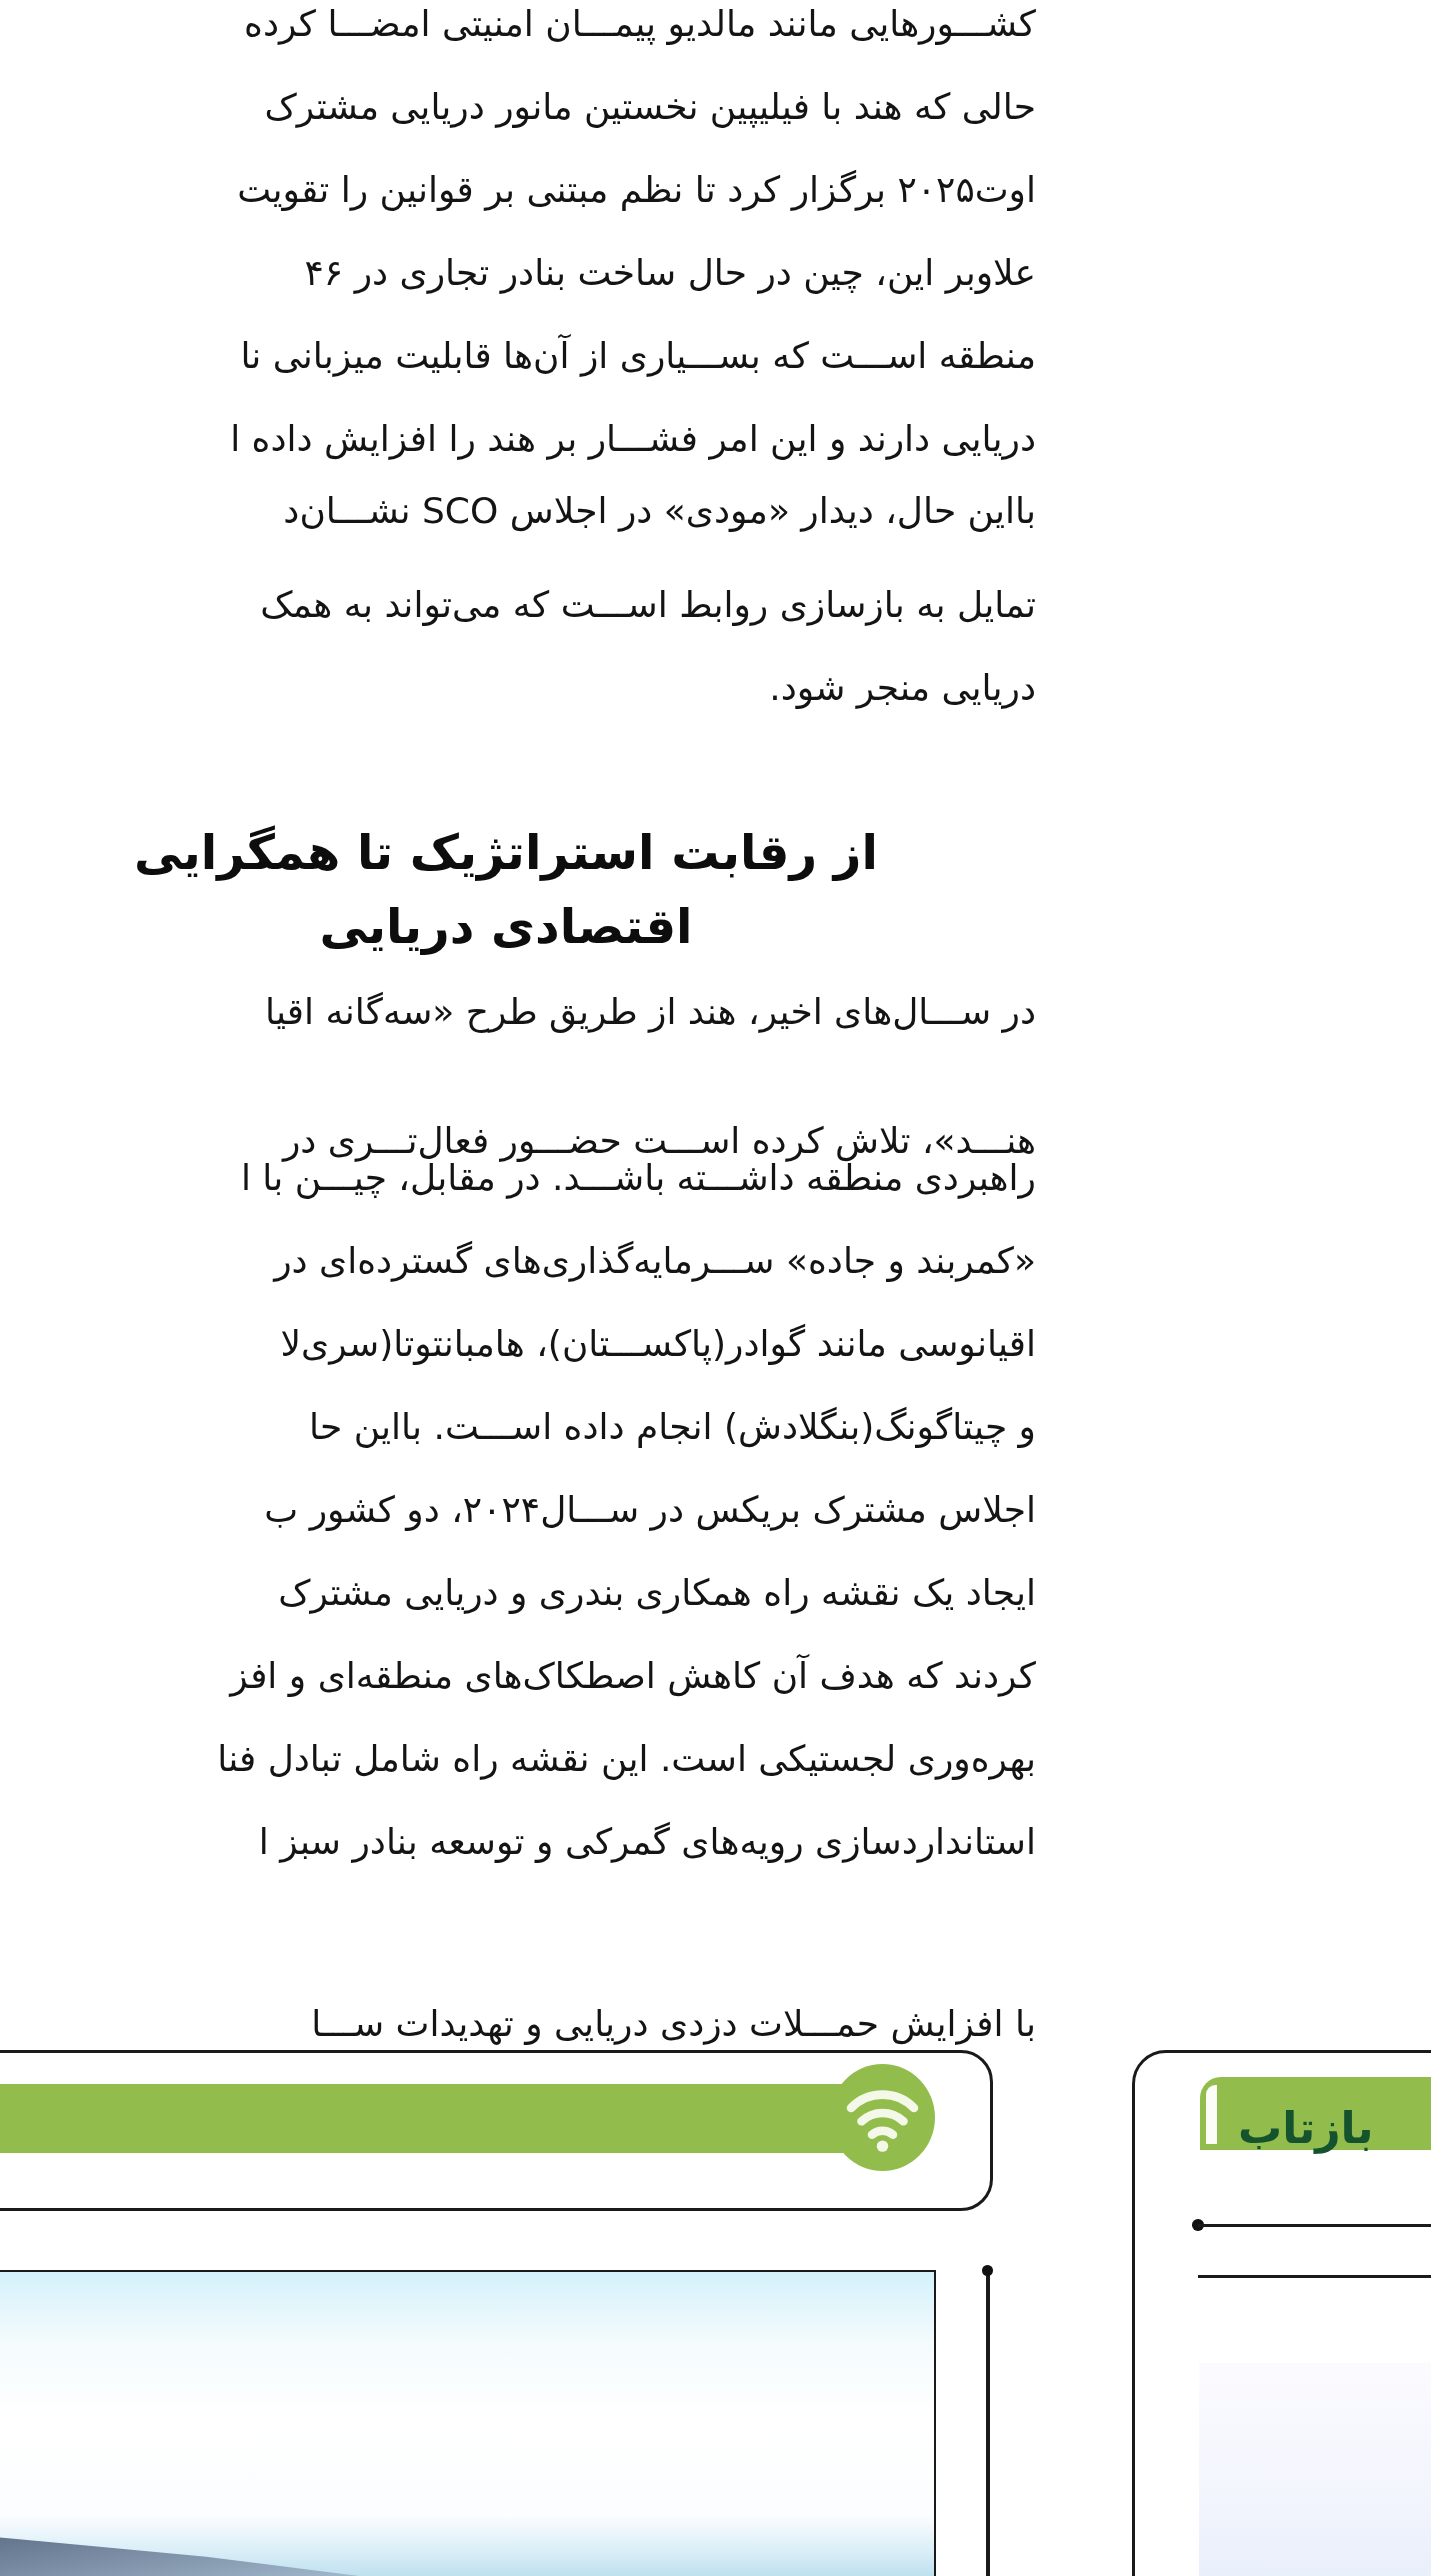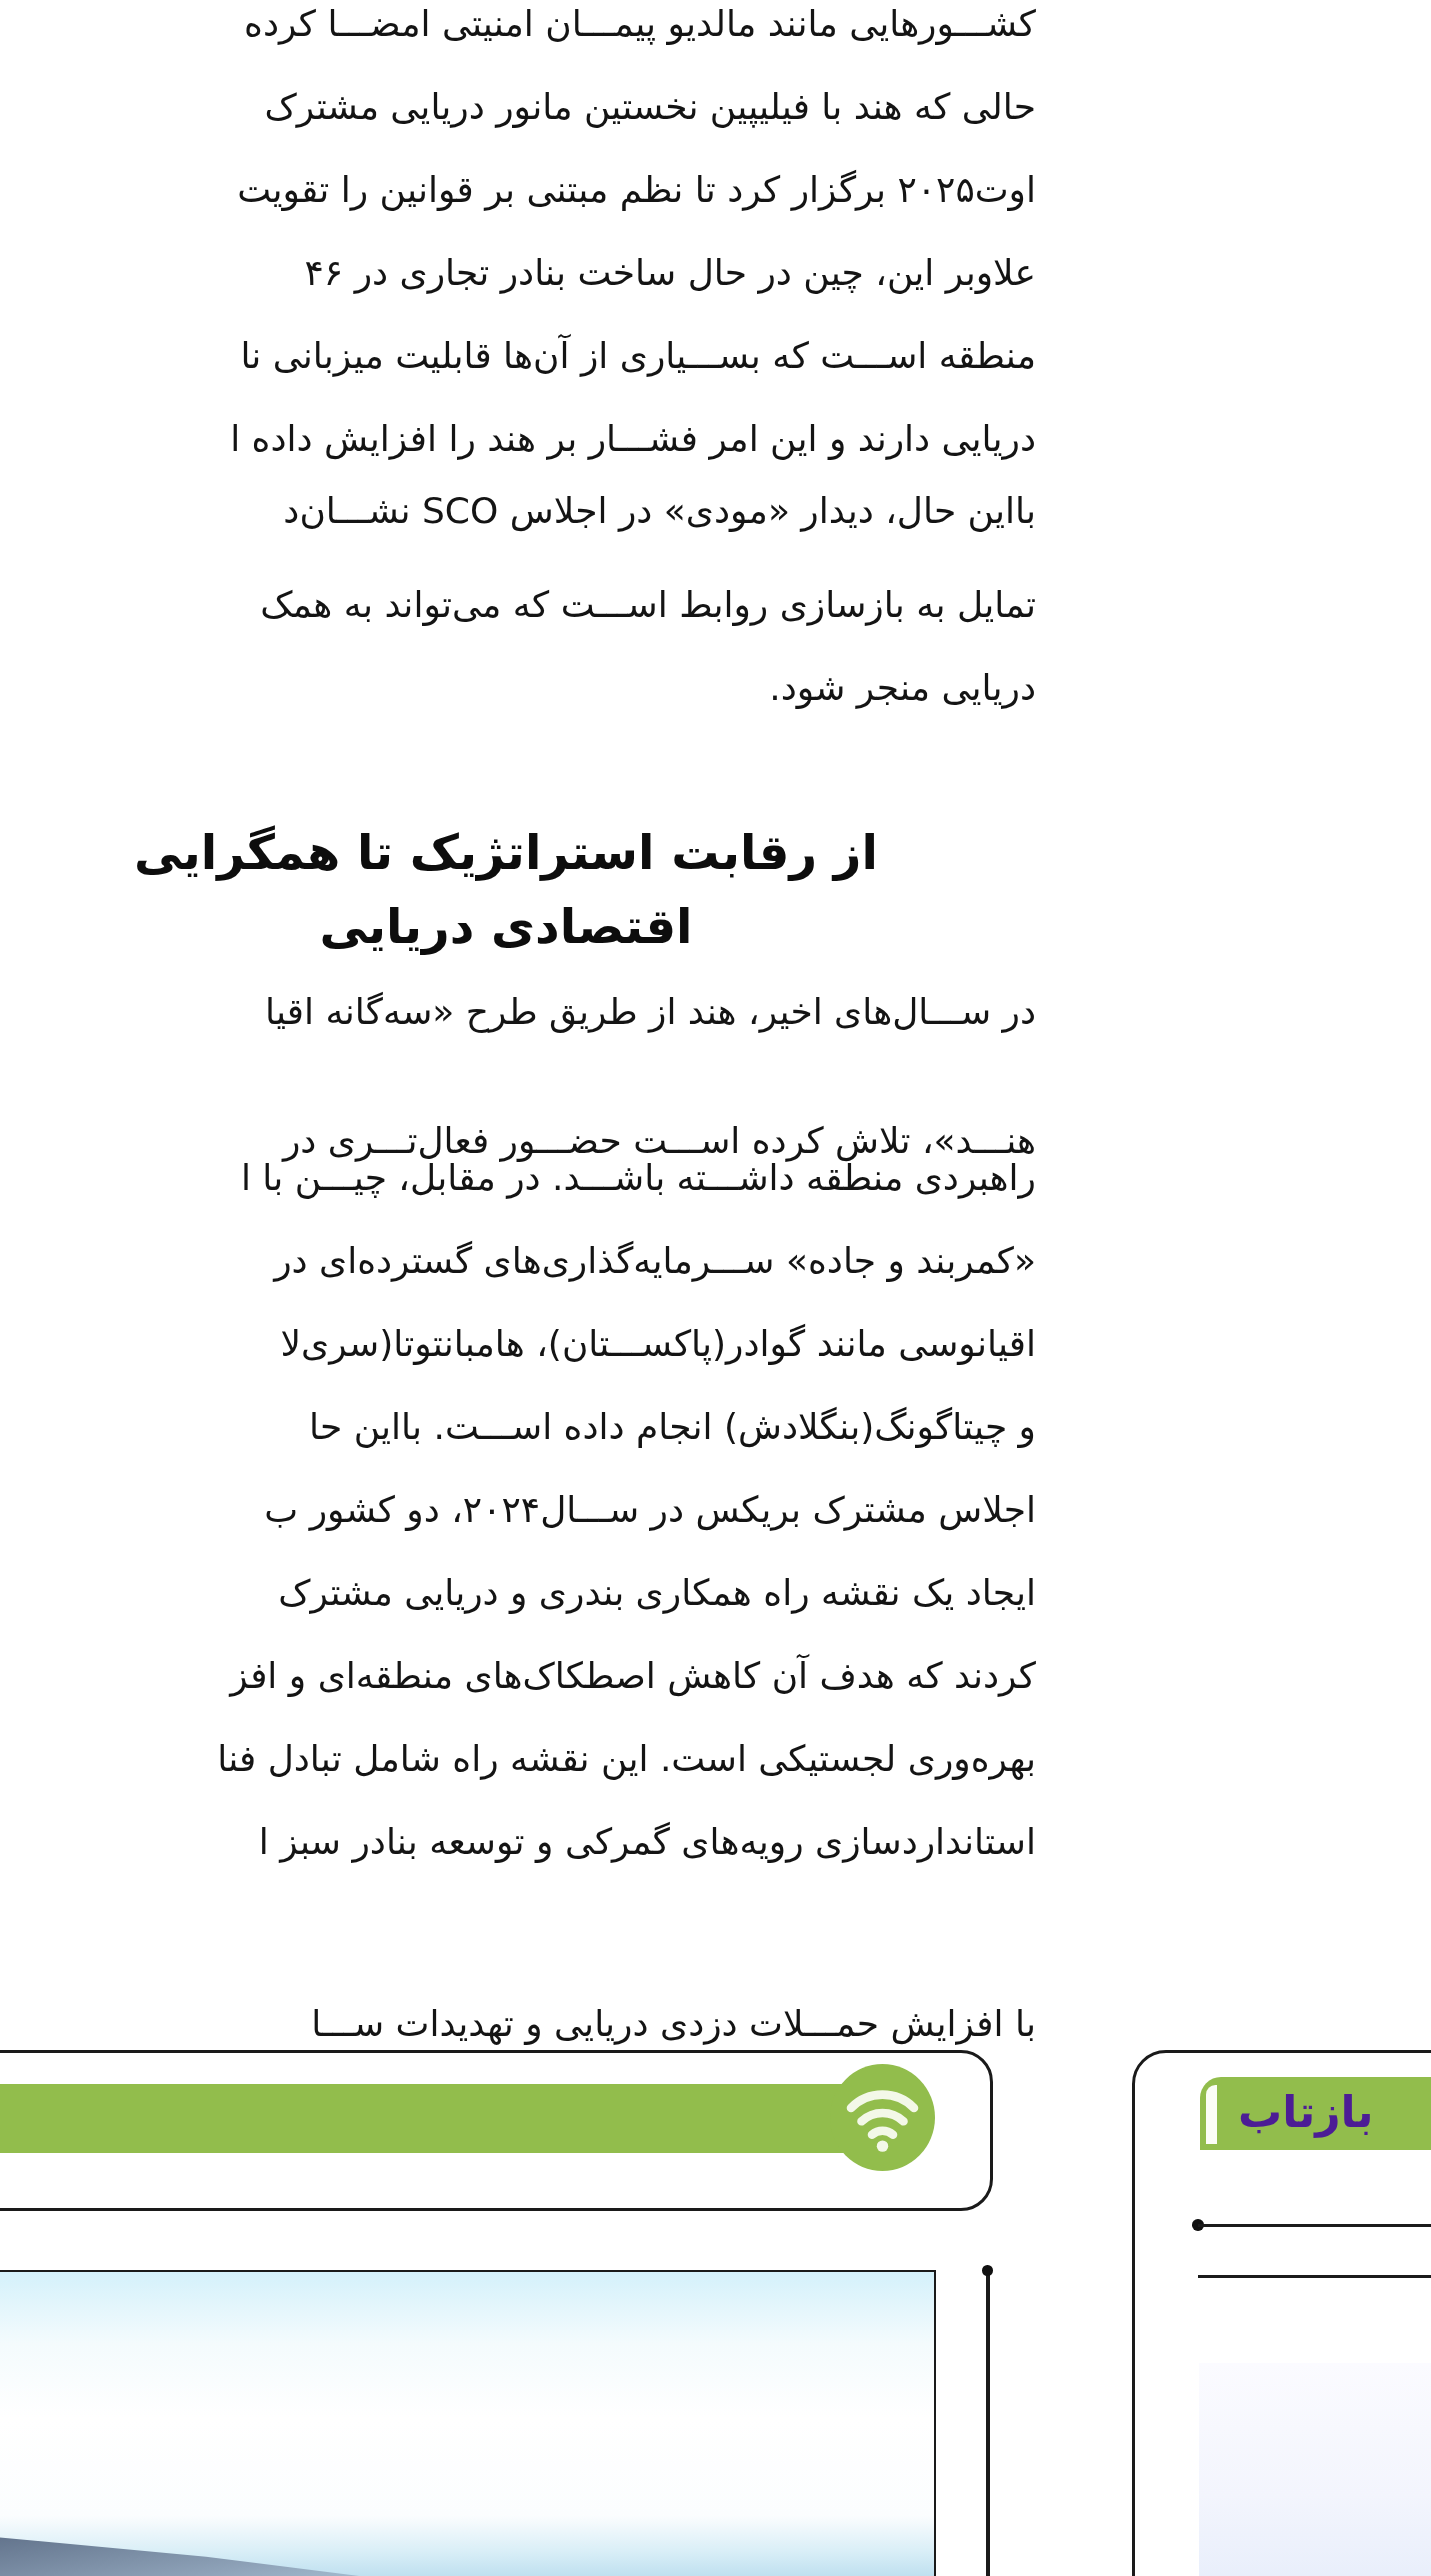--- a/index.html
+++ b/index.html
@@ -110,19 +110,19 @@
 
 <div class="photo" style="left:-9.5px; top:2270px; width:941px; height:325px; border:2.9px solid #1a1a1a; background:linear-gradient(180deg,#d4f1fb 0%,#f4fbfd 22%,#ffffff 45%,#fbfdfe 75%,#d9eef7 86%,#a9d5ea 100%);">
   <div style="position:absolute; left:0; bottom:0; width:534px; height:67px; background:linear-gradient(170deg,#5e6f88 0%,#8ea2b8 50%,rgba(180,210,230,0) 100%); clip-path:polygon(0 10%,40% 40%,100% 100%,0 100%);"></div>
 </div>
 <div class="vline" style="left:986px; top:2270px; height:315px;"></div>
 <div class="dot" style="left:982px; top:2265px; width:10.5px; height:10.5px;"></div>
 
 <div class="box" style="left:1132px; top:2050px; width:382px; height:592px; border-radius:34px 0 0 0;"></div>
 <div class="green" style="position:absolute; left:1200px; top:2077px; width:248px; height:73px; border-radius:21px 0 0 0;">
   <div style="position:absolute; left:5.7px; top:7.6px; width:11.5px; height:59px; background:#fbfdf6; border-radius:9.5px 0 0 0;"></div>
-  <div style="position:absolute; left:38px; top:3px; font-size:44px; font-weight:bold; color:#4c1d95; direction:rtl; font-family:'DejaVu Sans', sans-serif; line-height:63px;">بازتاب</div>
+  <div style="position:absolute; left:38px; top:19px; font-size:44px; font-weight:bold; color:#14532d; direction:rtl; font-family:'DejaVu Sans', sans-serif; line-height:63px;">بازتاب</div>
 </div>
 <div class="dot" style="left:1192px; top:2219px;"></div>
 <div class="rule" style="left:1198px; top:2224px; width:248px;"></div>
 <div class="rule" style="left:1198px; top:2275px; width:248px;"></div>
 <div class="photo" style="left:1199px; top:2363px; width:248px; height:220px; background:linear-gradient(180deg,#fbfbff 0%,#f3f5fd 60%,#e8eefb 100%);"></div>
 
 
 </body></html>

